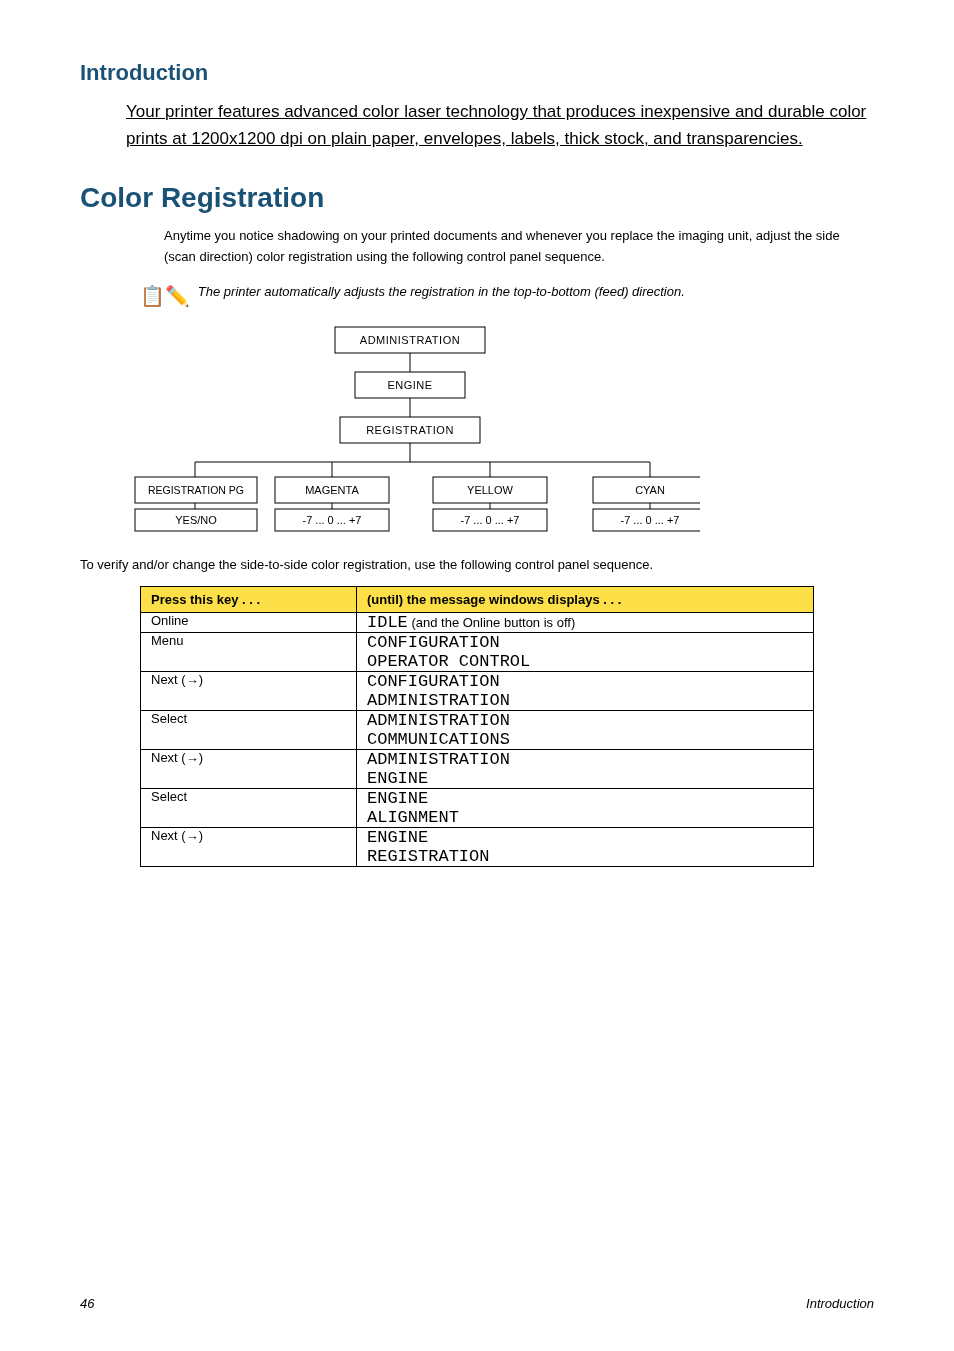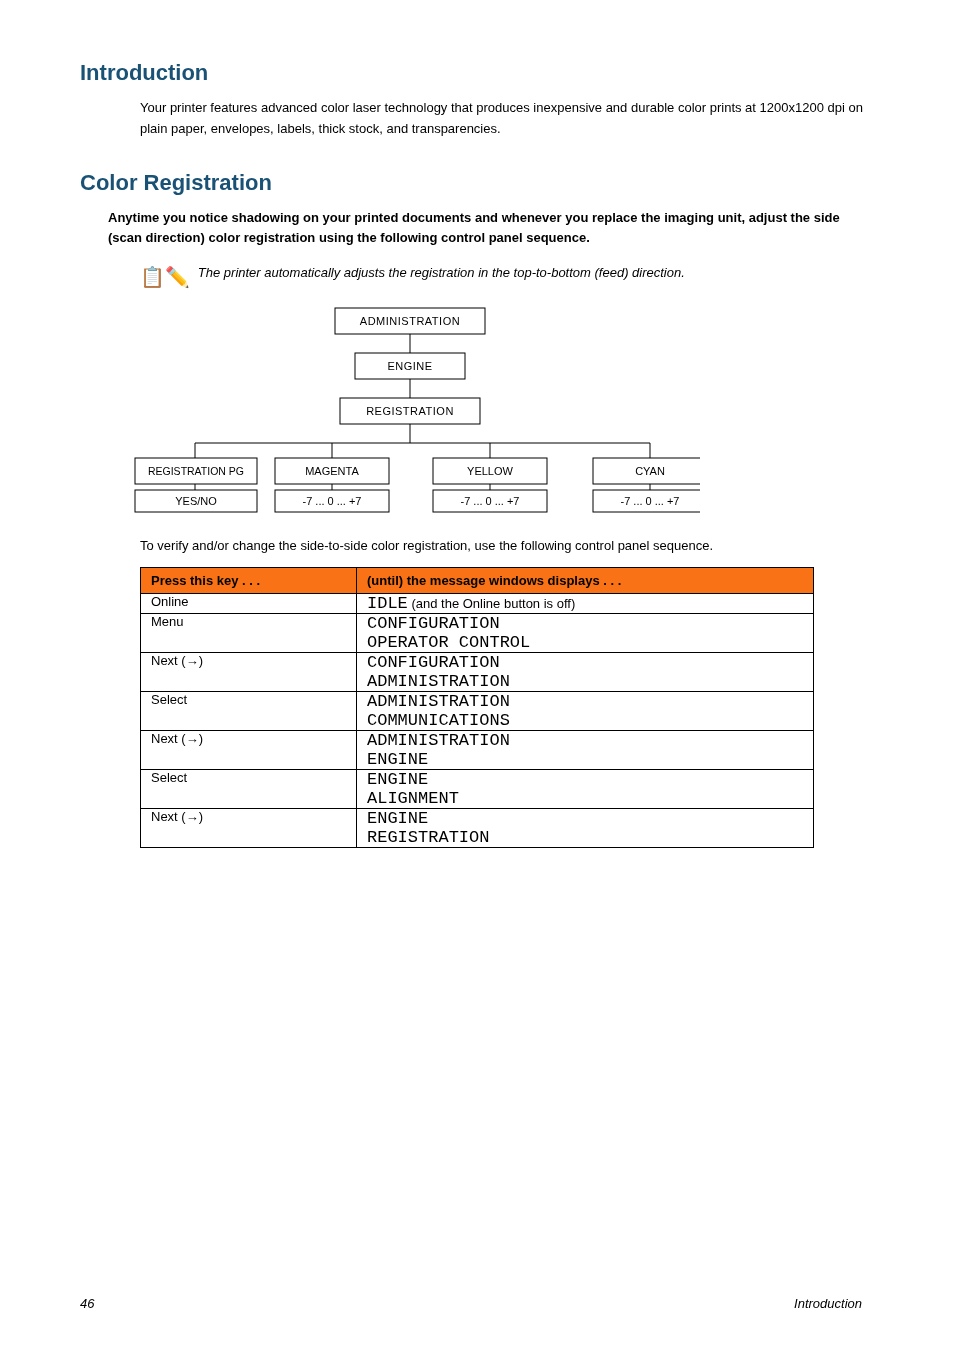--- a/index.html
+++ b/index.html
@@ -14,39 +14,39 @@
     }
 
     h1.section-title {
       font-size: 22px;
       color: #1a5276;
       font-weight: bold;
       margin-bottom: 12px;
     }
 
     .intro-text {
-      margin-left: 60px;
+      margin-left: 46px;
       margin-bottom: 30px;
       line-height: 1.6;
-      font-size: 13px;
+      font-size: 17px;
+      text-decoration: underline;
     }
 
     h2.section-title {
-      font-size: 22px;
+      font-size: 28px;
       color: #1a5276;
       font-weight: bold;
       margin-bottom: 12px;
     }
 
     .body-text {
-      margin-left: 28px;
+      margin-left: 84px;
       line-height: 1.6;
       font-size: 13px;
       margin-bottom: 14px;
-      font-weight: bold;
     }
 
     .note-box {
       margin-left: 60px;
       margin-bottom: 14px;
       display: flex;
       align-items: flex-start;
       gap: 8px;
     }
 
@@ -64,37 +64,36 @@
     }
 
     
     .diagram-svg-wrap {
       margin-left: 40px;
       margin-bottom: 20px;
     }
 
     
     .instruction-text {
-      margin-left: 60px;
       margin-bottom: 10px;
       font-size: 13px;
       line-height: 1.6;
     }
 
     .key-table {
       margin-left: 60px;
       border-collapse: collapse;
       width: calc(100% - 120px);
       font-size: 13px;
     }
 
     .key-table th {
       border: 1px solid #000;
       padding: 5px 10px;
-      background: #f97316;
+      background: #fde047;
       font-weight: bold;
       text-align: left;
       font-size: 13px;
     }
 
     .key-table td {
       border: 1px solid #000;
       padding: 0 10px;
       vertical-align: top;
       font-size: 13px;
@@ -113,21 +112,21 @@
     .arrow-sym {
       display: inline-block;
       font-size: 13px;
     }
 
     
     .page-footer {
       position: absolute;
       bottom: 40px;
       left: 80px;
-      right: 92px;
+      right: 80px;
       display: flex;
       justify-content: space-between;
       align-items: center;
       font-size: 13px;
       font-style: italic;
     }
 
     .page-number {
       font-style: italic;
     }

